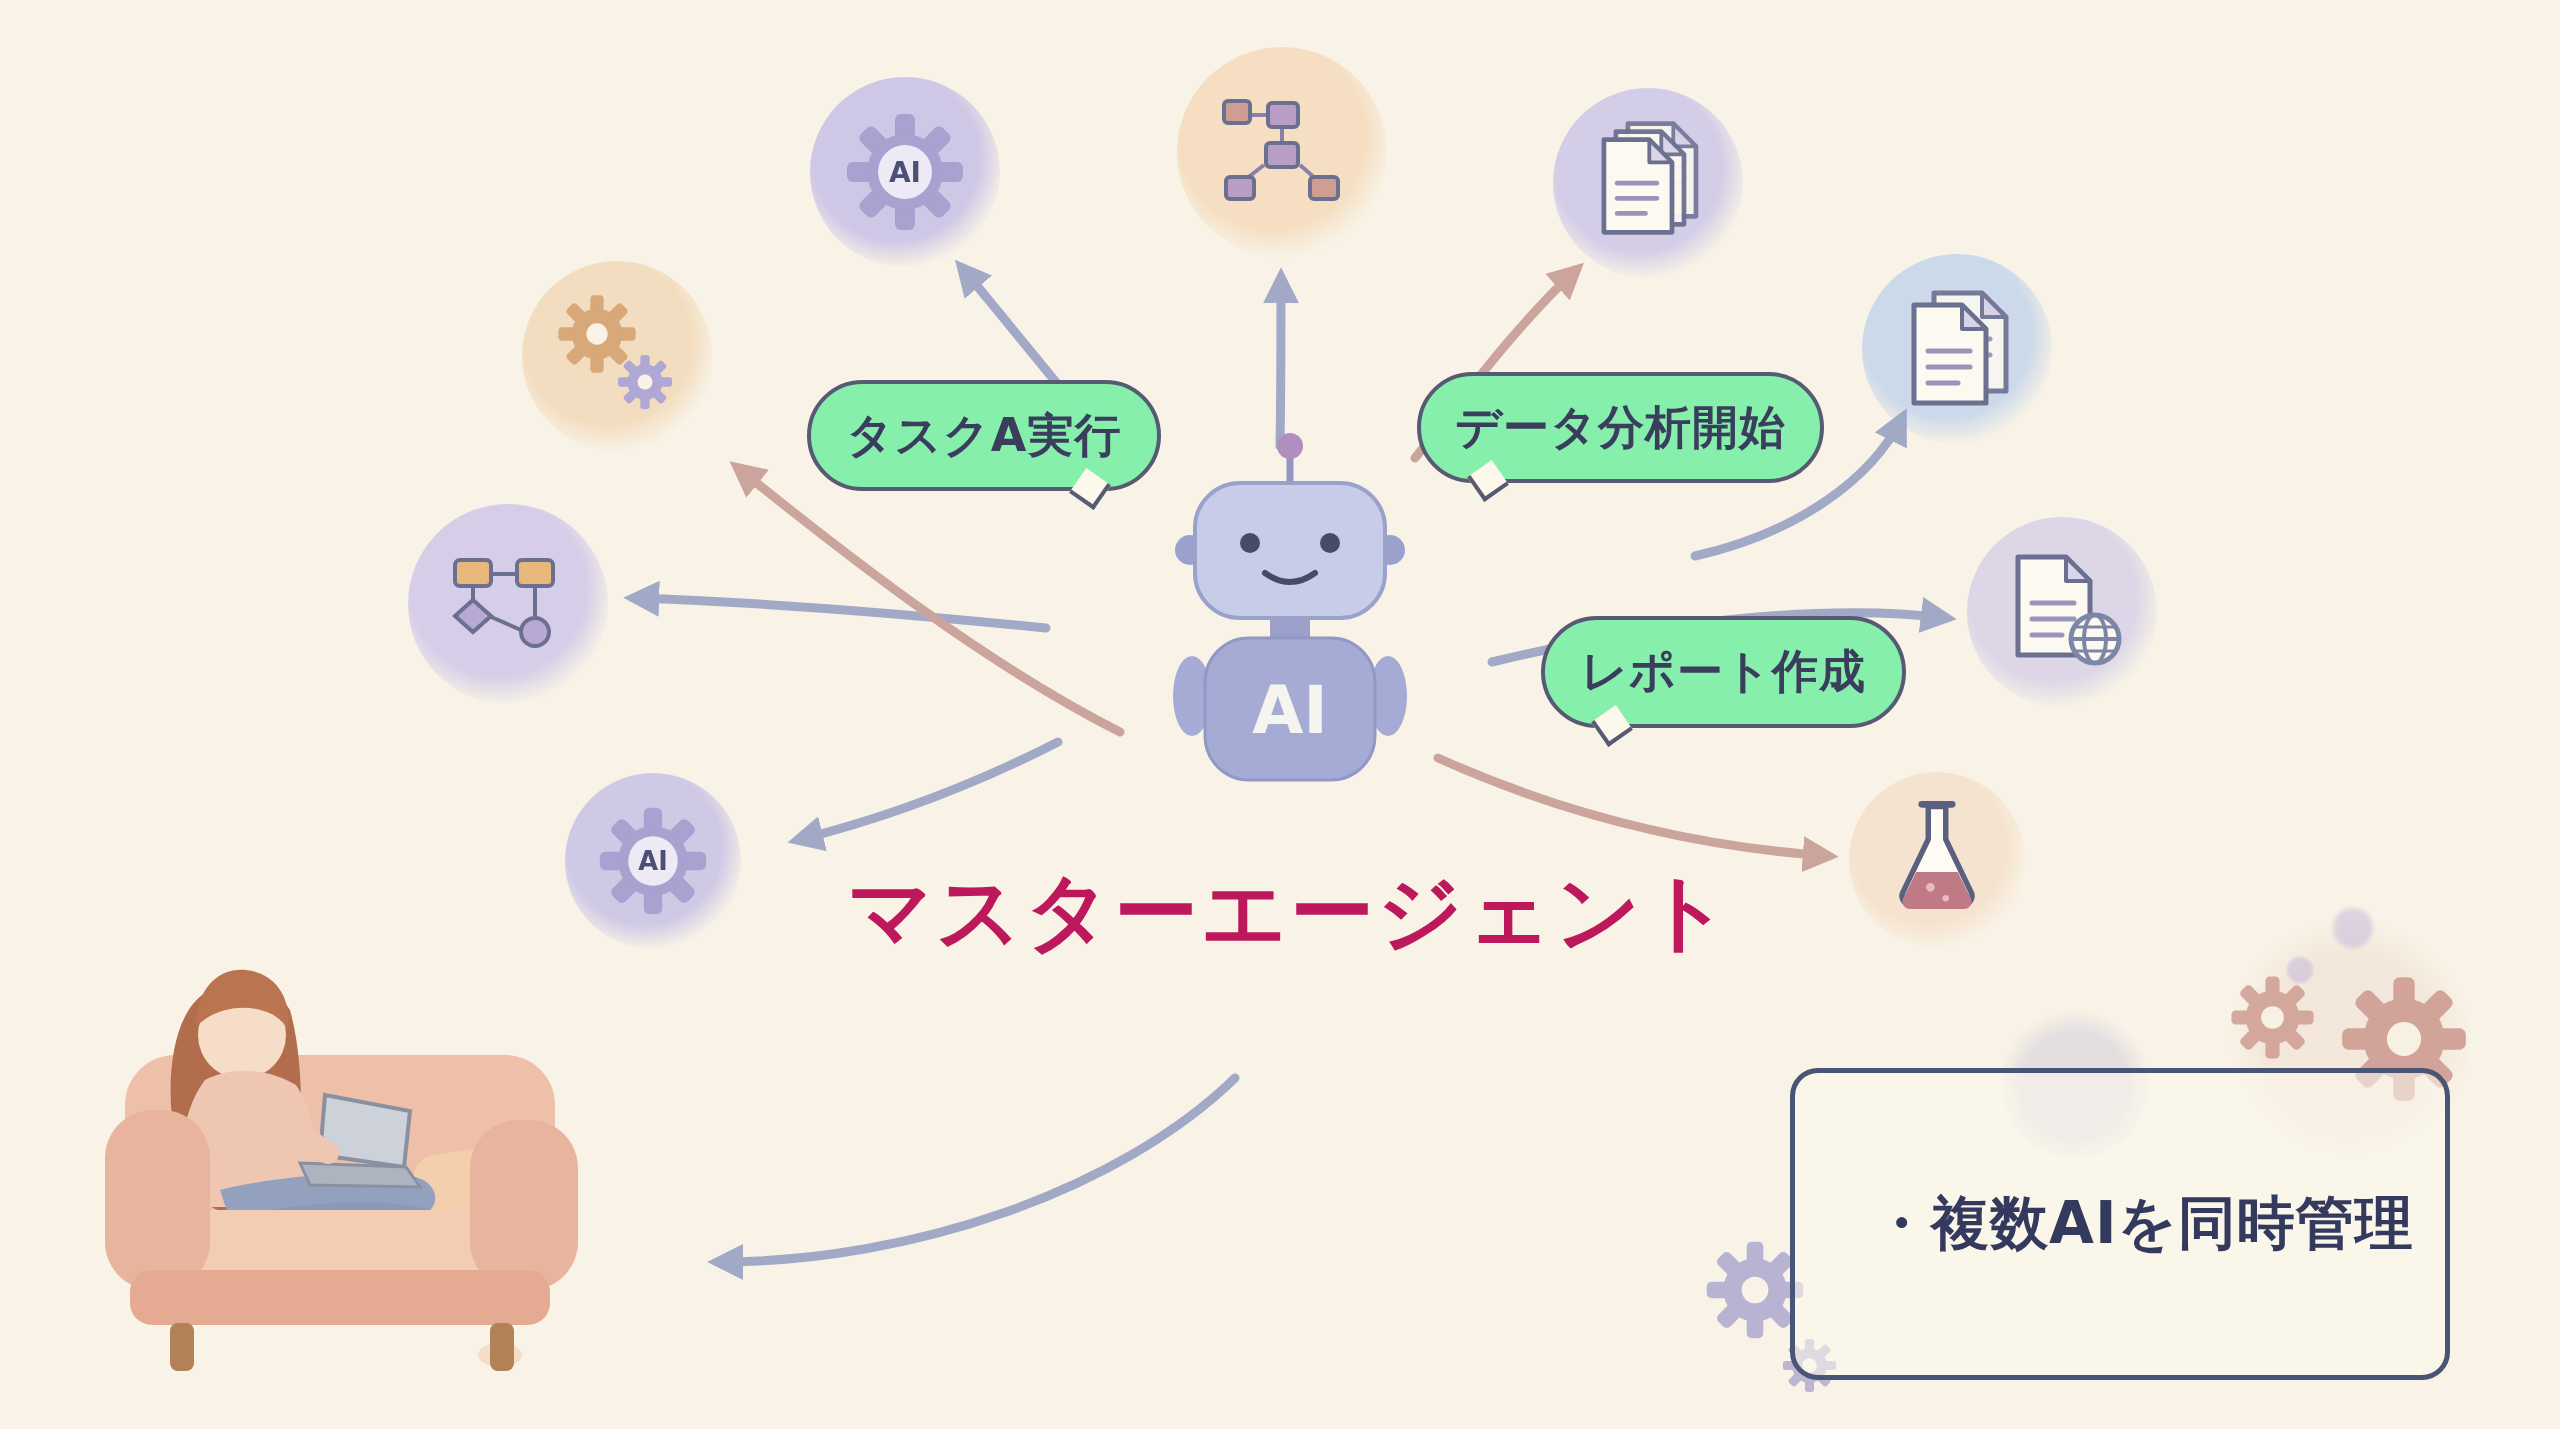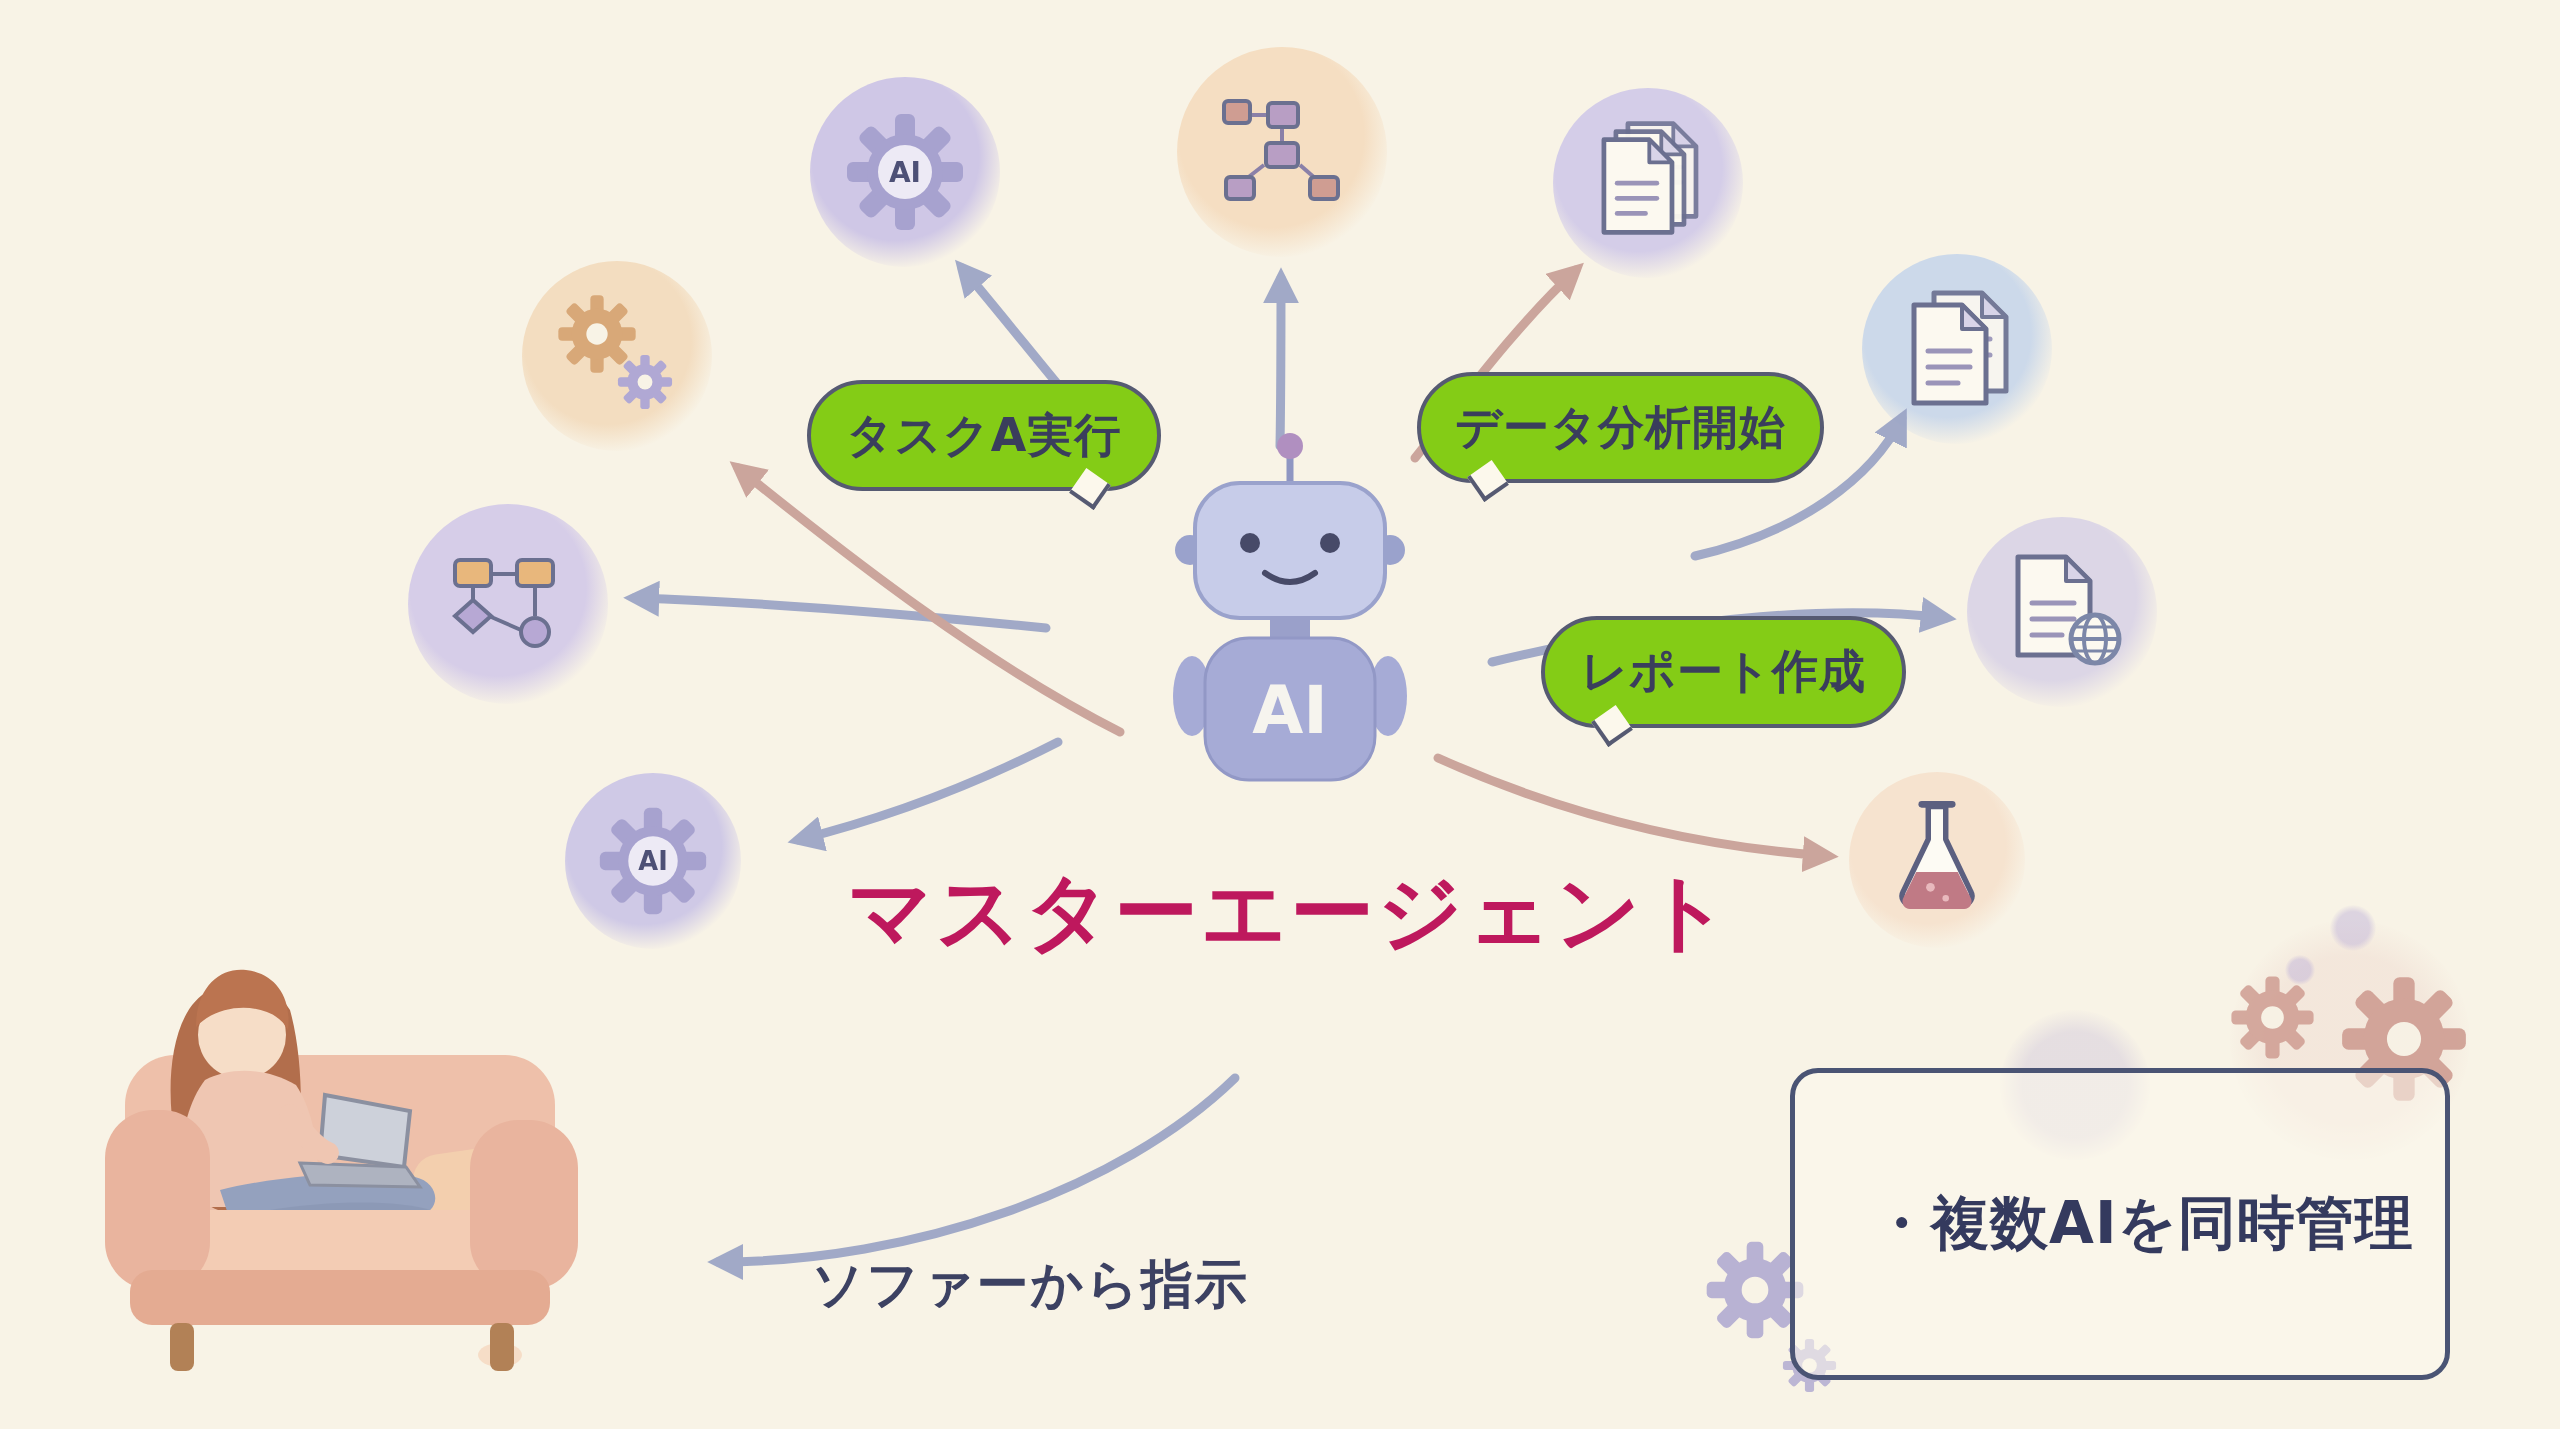--- a/index.html
+++ b/index.html
@@ -19,21 +19,21 @@
     z-index:2;
   }
   .blob svg{display:block;}
 
   
   .arrows{position:absolute;left:0;top:0;z-index:3;pointer-events:none;}
 
   
   .bubble{
     position:absolute;z-index:5;
-    background:#84cc16;border:4px solid #565a72;border-radius:60px;
+    background:#86efac;border:4px solid #565a72;border-radius:60px;
     display:flex;align-items:center;justify-content:center;
     font-size:46px;font-weight:600;color:#3a3e5c;letter-spacing:1px;
   }
   .bubble::after{
     content:'';position:absolute;width:26px;height:26px;background:#fcf8ec;
   }
   .bubble.tail-br::after{
     right:52px;bottom:-17px;transform:rotate(35deg);
     border-right:4px solid #565a72;border-bottom:4px solid #565a72;
   }
@@ -249,21 +249,20 @@
       <path d="M145 145 Q170 163 195 145" stroke="#474a68" stroke-width="6" fill="none" stroke-linecap="round"></path>
       <rect x="150" y="188" width="40" height="26" fill="#9aa0ca"></rect>
       <ellipse cx="72" cy="268" rx="19" ry="40" fill="#a6abd6"></ellipse>
       <ellipse cx="268" cy="268" rx="19" ry="40" fill="#a6abd6"></ellipse>
       <rect x="85" y="210" width="170" height="142" rx="44" fill="#a6abd6" stroke="#9298c6" stroke-width="3"></rect>
       <text x="170" y="305" text-anchor="middle" font-size="66" font-weight="bold" fill="#f6f4ee">AI</text>
     </svg>
   </div>
 
   <div class="title">マスターエージェント</div>
-  <div class="caption">ソファーから指示</div>
 
   <div class="benefits-box">
     <div class="benefit-item">・複数AIを同時管理</div>
   </div>
 
   <div class="sofa-scene">
     <svg width="640" height="500" viewBox="0 0 640 500">
 
       <rect x="55" y="140" width="430" height="175" rx="50" fill="#eec0aa"></rect>
       <ellipse cx="140" cy="240" rx="72" ry="52" fill="#d9d5e3"></ellipse>

